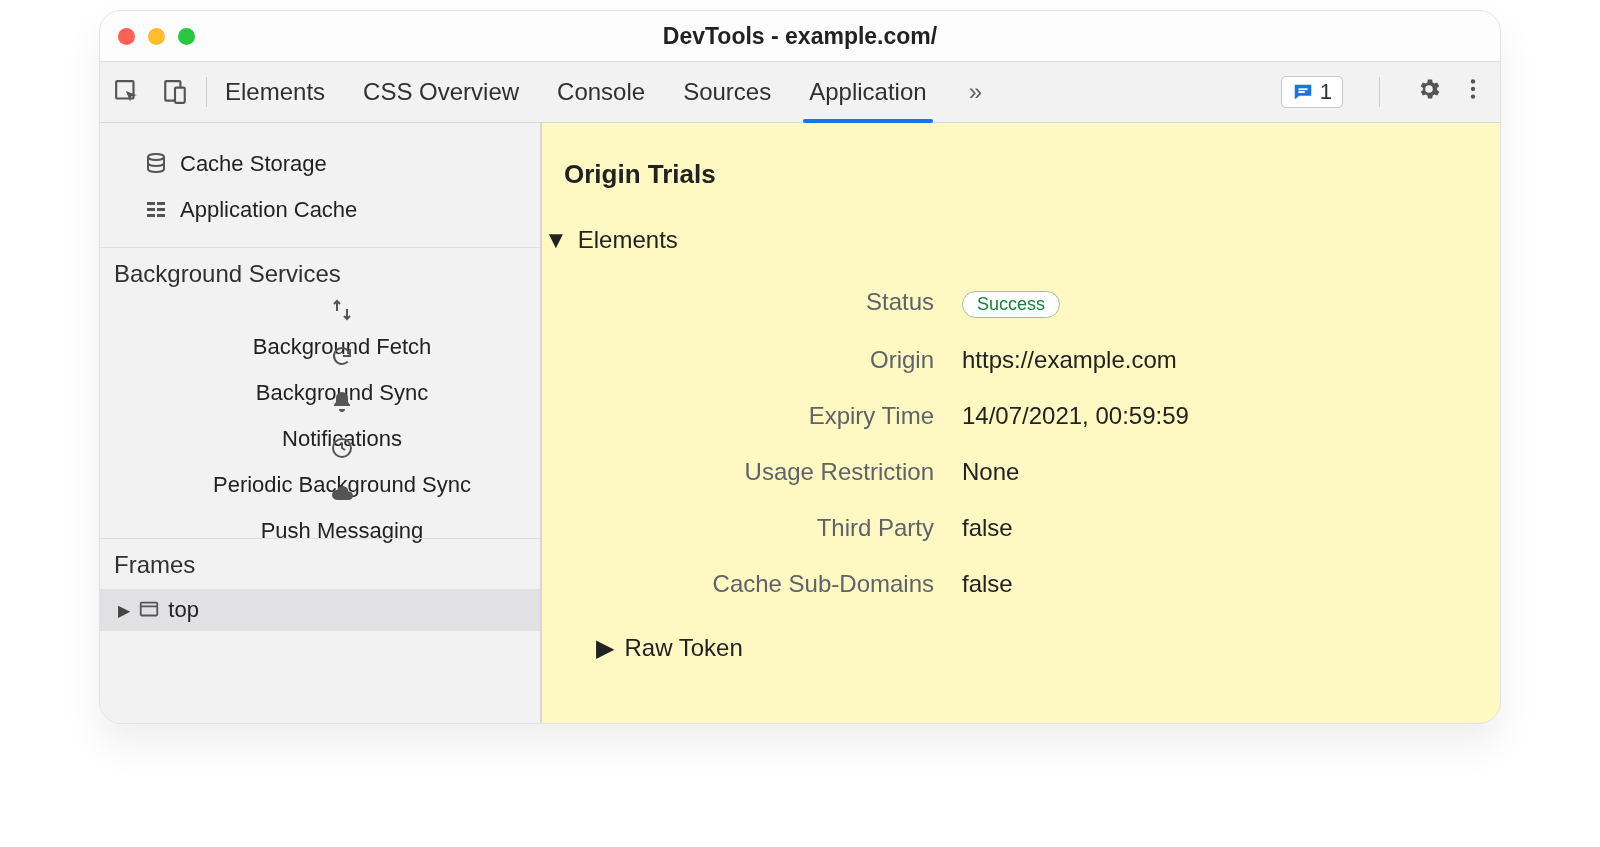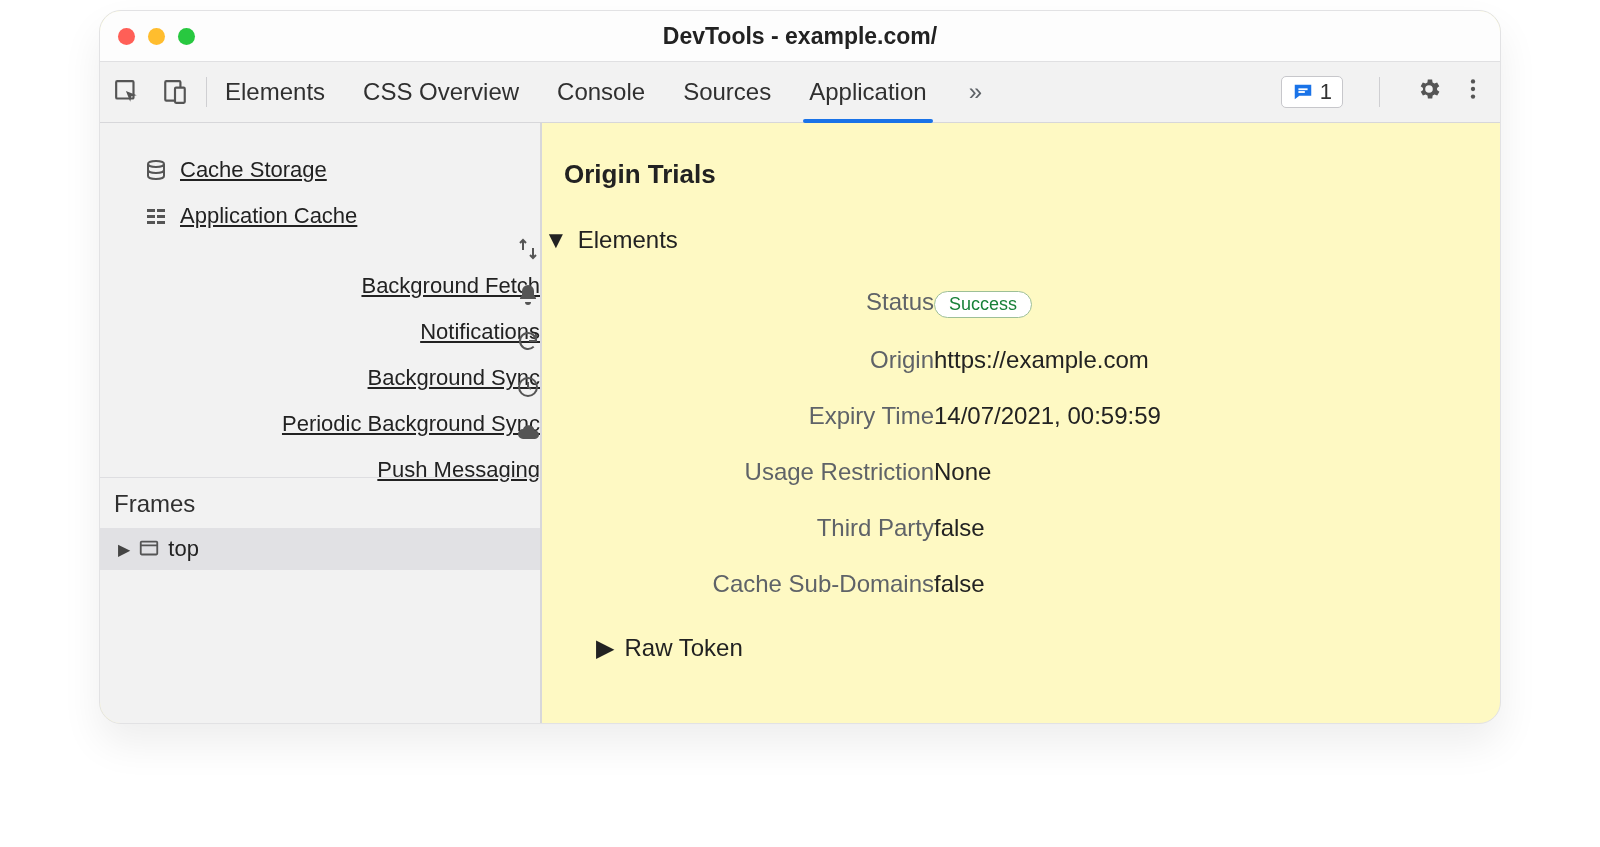--- a/index.html
+++ b/index.html
@@ -74,23 +74,23 @@
   
   .body {
     display:flex; height: 600px;
   }
   .sidebar {
     width: 440px; background:#f2f2f2; border-right: 2px solid #d7d7da;
     overflow:hidden;
     display:flex; flex-direction:column;
   }
   .side-item {
-    display:flex; align-items:flex-end; gap:12px;
+    display:flex; align-items:center; gap:12px;
     padding: 4px 0 4px 44px; height: 38px;
-    color:#222; cursor:pointer;text-decoration:underline;
+    color:#222; cursor:pointer;
   }
   .side-item .icon { width:24px; height:24px; color:#555; flex:0 0 24px; }
   .side-item .icon svg { width:100%; height:100%; display:block;}
   .side-item.sub { padding-left: 44px; flex-direction: column; }
   .side-title {
     padding: 12px 14px 6px 14px; font-size: 24px; color:#303030;
     border-top:1px solid #dedee1;
     margin-top: 14px;
   }
   .first-group { padding-top: 18px; }
@@ -101,21 +101,21 @@
   .frames-item .tri { font-size: 16px; color:#444; }
   .frames-item .icon { width:22px; height:22px; color:#555; }
   
   .content { flex:1; padding: 36px 22px; }
   .content h2 { font-size: 26px; font-weight:700; margin:0 0 36px 0; }
   .tree-row { display:flex; align-items:center; gap:10px; font-size:24px; cursor:pointer;}
   .tree-row .tri { display:inline-block; }
   .kv-table { margin-top: 34px; margin-left: 50px;}
   .kv-row { display:flex; align-items:flex-start; margin-bottom: 28px; }
   .kv-key { width: 320px; text-align:right; color:#5f6368; font-size:24px; }
-  .kv-val { font-size:24px; color:#222;}
+  .kv-val { margin-left: 28px; font-size:24px; color:#222;}
   .badge-success {
     display:inline-block; color:#188038; border:1.5px solid #9dbf97;
     padding: 2px 14px; border-radius: 999px; font-size: 18px; font-weight:500;
     background:#fff;
   }
   .raw-token { margin-top: 36px; margin-left: 32px; font-size: 24px; cursor:pointer; display:flex; align-items:center; gap:10px;}
 </style>
 </head>
 <body>
 
@@ -212,50 +212,51 @@
                   <rect x="3" y="10" width="8" height="3"></rect>
                   <rect x="13" y="10" width="8" height="3"></rect>
                   <rect x="3" y="16" width="8" height="3"></rect>
                   <rect x="13" y="16" width="8" height="3"></rect>
                 </svg>
           </span>
           <span>Application Cache</span>
         </div>
       </div>
 
+      <div class="side-title">Background Services</div>
       <div class="side-item sub">
         <span class="icon">
           <svg viewBox="0 0 24 24" fill="none" stroke="#555" stroke-width="2">
                 <path d="M7 3v10"></path>
                 <path d="M4 6l3-3 3 3"></path>
                 <path d="M17 21V11"></path>
                 <path d="M14 18l3 3 3-3"></path>
               </svg>
         </span>
         <span>Background Fetch</span>
       </div>
       <div class="side-item sub">
         <span class="icon">
-          <svg viewBox="0 0 24 24" fill="#555">
-                <path d="M12 2a6 6 0 0 0-6 6v4l-2 3v1h16v-1l-2-3V8a6 6 0 0 0-6-6Zm0 20a3 3 0 0 0 3-3H9a3 3 0 0 0 3 3Z"></path>
-              </svg>
-        </span>
-        <span>Notifications</span>
-      </div>
-      <div class="side-item sub">
-        <span class="icon">
           <svg viewBox="0 0 24 24" fill="none" stroke="#555" stroke-width="2">
                 <path d="M20 12a8 8 0 1 0-2.3 5.6"></path>
                 <path d="M20 5v7h-7"></path>
               </svg>
         </span>
         <span>Background Sync</span>
       </div>
       <div class="side-item sub">
         <span class="icon">
+          <svg viewBox="0 0 24 24" fill="#555">
+                <path d="M12 2a6 6 0 0 0-6 6v4l-2 3v1h16v-1l-2-3V8a6 6 0 0 0-6-6Zm0 20a3 3 0 0 0 3-3H9a3 3 0 0 0 3 3Z"></path>
+              </svg>
+        </span>
+        <span>Notifications</span>
+      </div>
+      <div class="side-item sub">
+        <span class="icon">
           <svg viewBox="0 0 24 24" fill="none" stroke="#555" stroke-width="2">
                 <circle cx="12" cy="12" r="9"></circle>
                 <path d="M12 7v5l3 2"></path>
               </svg>
         </span>
         <span>Periodic Background Sync</span>
       </div>
       <div class="side-item sub">
         <span class="icon">
           <svg viewBox="0 0 24 24" fill="#555">

